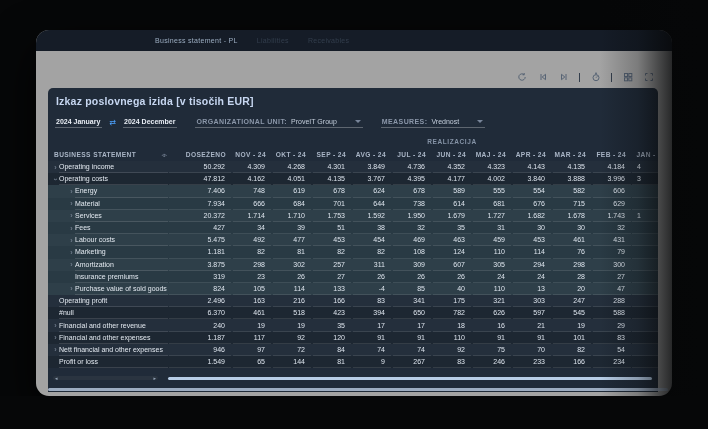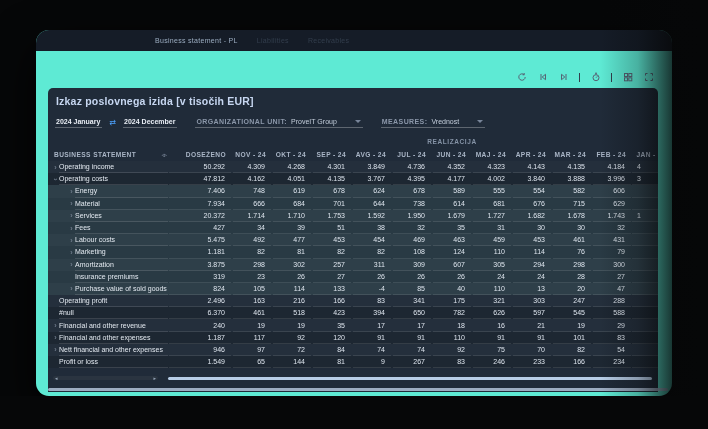--- a/index.html
+++ b/index.html
@@ -1,18 +1,18 @@
 <!DOCTYPE html>
 <html><head>
 <meta charset="utf-8">
 <style>
   html,body{margin:0;padding:0;background:#060708;}
   .stage{position:relative;width:708px;height:429px;background:#060708;overflow:hidden;
          font-family:"Liberation Sans","DejaVu Sans",sans-serif;}
-  .window{position:absolute;left:36px;top:30px;width:636px;height:366px;background:#5eead4;
+  .window{position:absolute;left:36px;top:30px;width:636px;height:366px;background:#a3a3a3;
           border-radius:13px;box-shadow:0 18px 45px rgba(0,0,0,.85);}
   
   .tabbar{position:absolute;left:0;top:0;width:100%;height:21px;background:#151c27;
           border-radius:13px 13px 0 0;display:flex;align-items:center;padding-left:119px;box-sizing:border-box;gap:19px;}
   .tab{font-size:7px;letter-spacing:.3px;color:#333e4d;cursor:default;white-space:nowrap;}
   .tab.active{color:#9cadc1;}
   
   .toolbar{position:absolute;right:18px;top:40px;display:flex;align-items:center;gap:10px;height:14px;}
   .tbi{width:11px;height:11px;display:inline-flex;align-items:center;justify-content:center;}
   .tbi svg{width:10px;height:10px;stroke:#566374;fill:none;stroke-width:1;}

